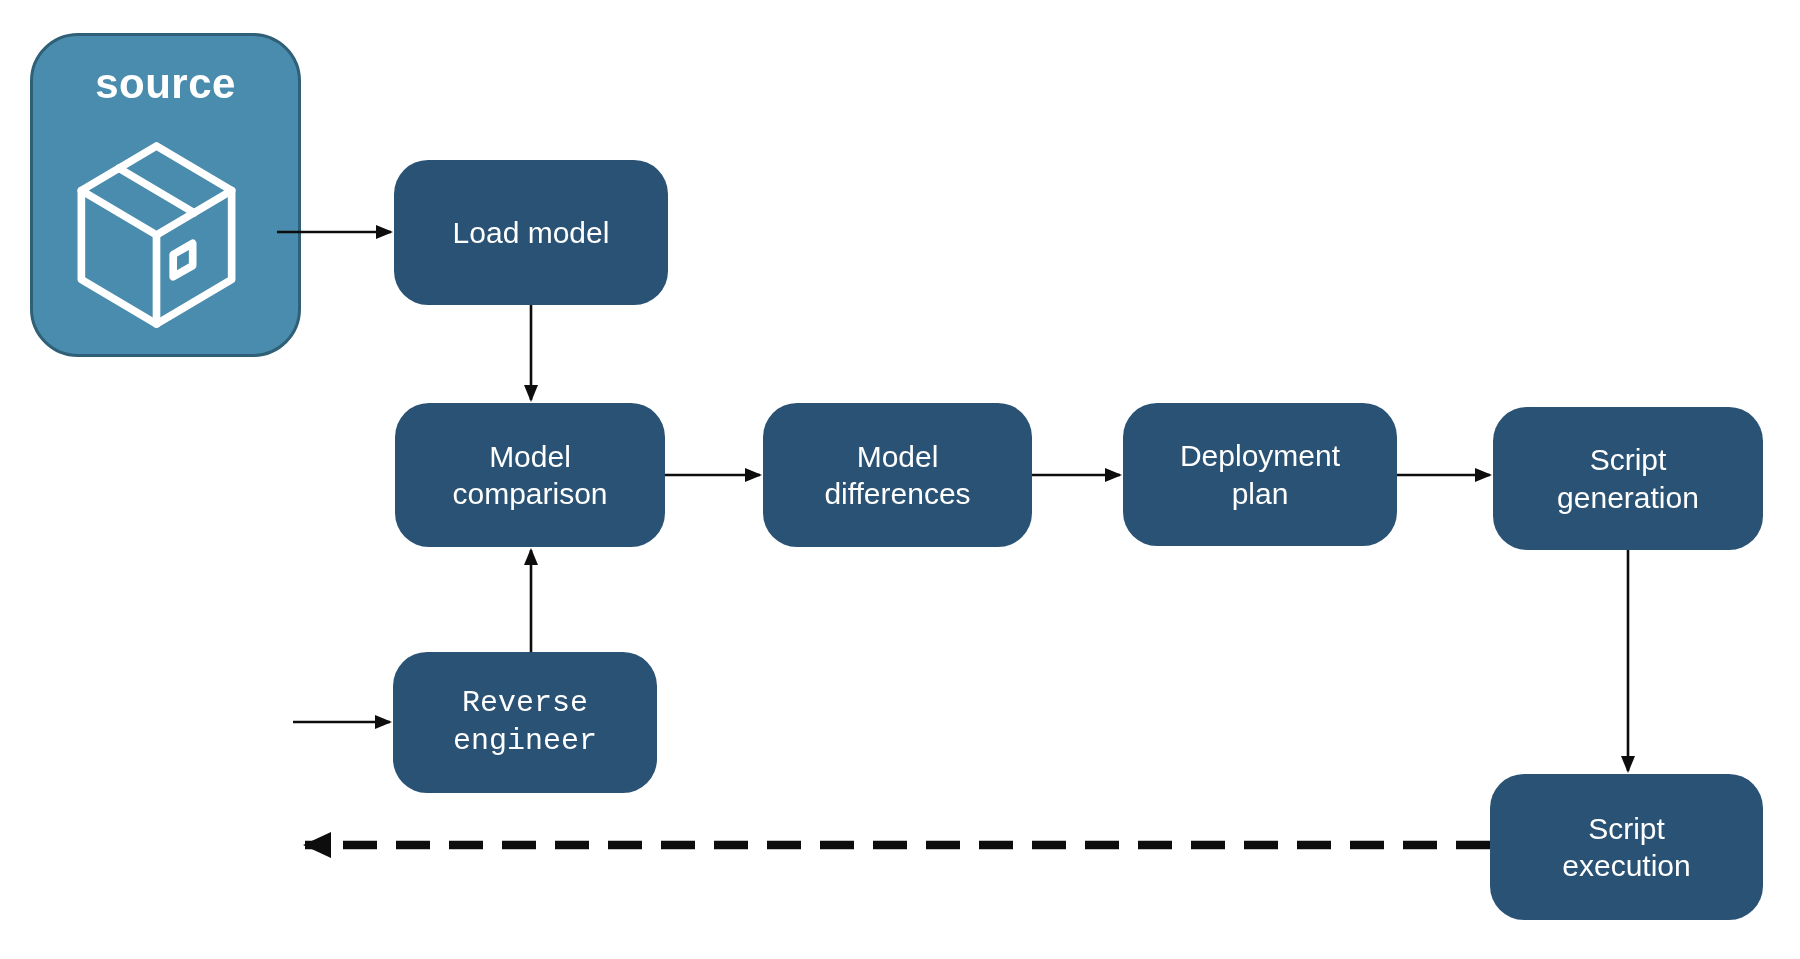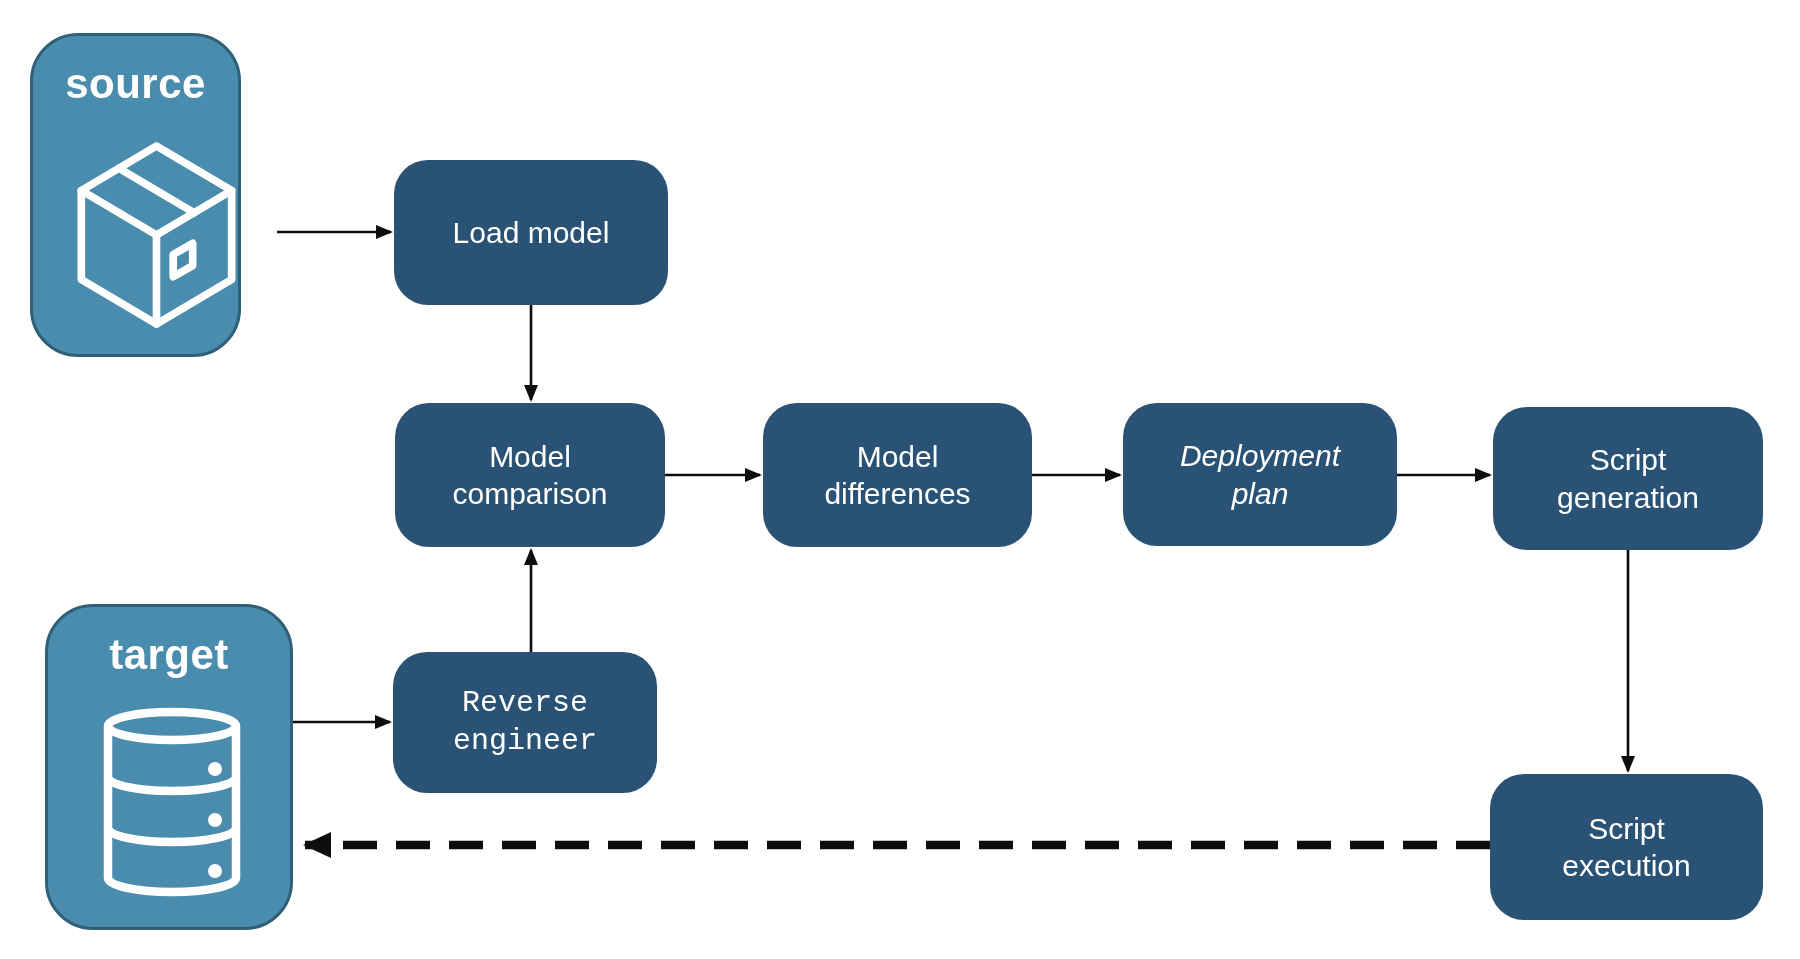--- a/index.html
+++ b/index.html
@@ -56,65 +56,49 @@
     pointer-events: none;
   }
   .arrow-solid { stroke: var(--arrow); stroke-width: 2.6; fill: none; }
   .arrow-dashed { stroke: var(--arrow); stroke-width: 8.5; stroke-dasharray: 34 19; fill: none; }
 </style>
 </head>
 <body>
 
 <div class="canvas">
 
-  <div class="endpoint" style="left:30px; top:33px; width:211px; height:324px;">
+  <div class="endpoint" style="left:30px; top:33px; width:271px; height:324px;">
     <div class="endpoint-label">source</div>
     <svg class="endpoint-icon" style="left:40px; top:100px;" width="167" height="198" viewBox="0 0 120 136">
       <g fill="none" stroke="#FFFFFF" stroke-width="5.5" stroke-linejoin="round" stroke-linecap="round">
         <path d="M60,4 L114,36 L60,68 L6,36 Z"></path>
         <path d="M6,36 L6,100 L60,132 L114,100 L114,36"></path>
         <path d="M60,68 L60,132"></path>
         <path d="M33,20 L87,52"></path>
         <path d="M72,82 L86,74 L86,90 L72,98 Z"></path>
       </g>
     </svg>
   </div>
 
-  <div class="endpoint" style="left:45px; top:604px; width:248px; height:326px;">
-    <div class="endpoint-label">target</div>
-    <svg class="endpoint-icon" style="left:51px; top:100px;" width="146" height="190" viewBox="0 0 146 190">
-      <g fill="none" stroke="#FFFFFF" stroke-width="8.5">
-        <ellipse cx="73" cy="19" rx="64" ry="14"></ellipse>
-        <path d="M9,19 L9,171 A64,14 0 0 0 137,171 L137,19"></path>
-        <path d="M9,70 A64,14 0 0 0 137,70"></path>
-        <path d="M9,121 A64,14 0 0 0 137,121"></path>
-      </g>
-      <g fill="#FFFFFF" stroke="none">
-        <circle cx="116" cy="62" r="7"></circle>
-        <circle cx="116" cy="113" r="7"></circle>
-        <circle cx="116" cy="164" r="7"></circle>
-      </g>
-    </svg>
-  </div>
 
   <div class="node" style="left:394px; top:160px; width:274px; height:145px;">
     <span class="node-label">Load model</span>
   </div>
 
   <div class="node" style="left:395px; top:403px; width:270px; height:144px;">
     <span class="node-label">Model
 comparison</span>
   </div>
 
   <div class="node" style="left:763px; top:403px; width:269px; height:144px;">
     <span class="node-label">Model
 differences</span>
   </div>
 
-  <div class="node" style="left:1123px; top:403px; width:274px; height:143px;font-style:italic;">
+  <div class="node" style="left:1123px; top:403px; width:274px; height:143px;">
     <span class="node-label">Deployment
 plan</span>
   </div>
 
   <div class="node" style="left:1493px; top:407px; width:270px; height:143px;">
     <span class="node-label">Script
 generation</span>
   </div>
 
   <div class="node" style="left:393px; top:652px; width:264px; height:141px;font-family:Liberation Mono, monospace;">

